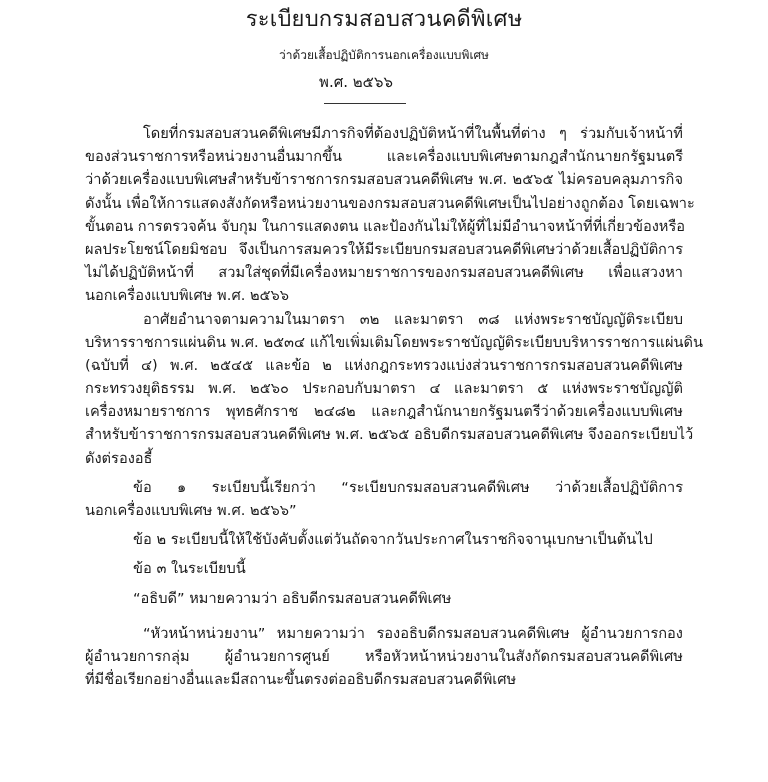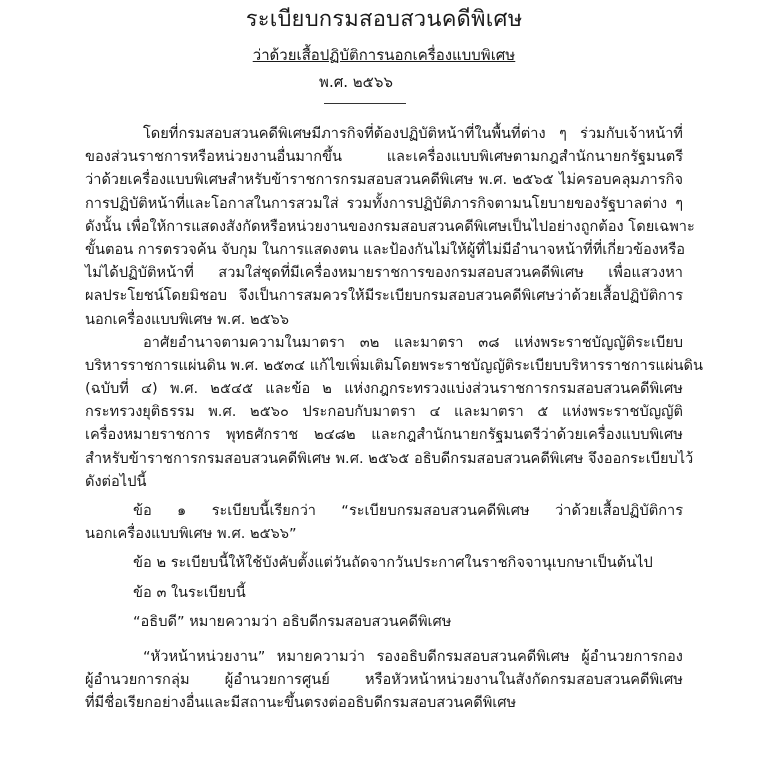--- a/index.html
+++ b/index.html
@@ -1,20 +1,20 @@
 <!DOCTYPE html>
 <html><head>
 <meta charset="utf-8">
 <style>
   html, body { margin: 0; padding: 0; background: #ffffff; }
   body { width: 768px; height: 782px; overflow: hidden; position: relative;
          font-family: "DejaVu Sans", sans-serif; color: #1a1a1a; }
   .header { position: absolute; left: 0; top: 0; width: 768px; text-align: center; }
   .title { position: absolute; left: 0; width: 768px; top: 4px; font-size: 22px; line-height: 30px; letter-spacing: 0.2px; }
-  .subtitle { position: absolute; left: 0; width: 768px; top: 44px; font-size: 15px; line-height: 22px; text-decoration: underline; }
+  .subtitle { position: absolute; left: 0; width: 768px; top: 44px; font-size: 12px; line-height: 22px; }
   .year { position: absolute; left: 0; width: 712px; top: 71px; font-size: 15px; line-height: 22px; }
   .rule { position: absolute; left: 324px; top: 103px; width: 82px; height: 0; border-top: 1.5px solid #333; }
   .body { position: absolute; left: 85px; top: 121px; width: 598px; font-size: 14.6px; }
   .line { display: block; height: 23.2px; line-height: 23.2px; white-space: nowrap; text-align: justify; text-align-last: justify; overflow: visible; }
   .line.last { text-align-last: left; }
   .line.ind1 { padding-left: 58px; }
   .line.ind2 { padding-left: 48px; }
   .gap { display: block; height: 6px; }
 </style>
 </head>
@@ -25,35 +25,34 @@
   <div class="subtitle">ว่าด้วยเสื้อปฏิบัติการนอกเครื่องแบบพิเศษ</div>
   <div class="year">พ.ศ. ๒๕๖๖</div>
   <div class="rule"></div>
 </div>
 
 <div class="body">
   <div>
     <span class="line ind1">โดยที่กรมสอบสวนคดีพิเศษมีภารกิจที่ต้องปฏิบัติหน้าที่ในพื้นที่ต่าง ๆ  ร่วมกับเจ้าหน้าที่</span>
     <span class="line">ของส่วนราชการหรือหน่วยงานอื่นมากขึ้น  และเครื่องแบบพิเศษตามกฎสำนักนายกรัฐมนตรี</span>
     <span class="line">ว่าด้วยเครื่องแบบพิเศษสำหรับข้าราชการกรมสอบสวนคดีพิเศษ  พ.ศ.  ๒๕๖๕  ไม่ครอบคลุมภารกิจ</span>
-    <span class="line">การปฏิบัติหน้าที่และโอกาสในการสวมใส่  รวมทั้งการปฏิบัติภารกิจตามนโยบายของรัฐบาลต่าง ๆ</span>
     <span class="line">ดังนั้น  เพื่อให้การแสดงสังกัดหรือหน่วยงานของกรมสอบสวนคดีพิเศษเป็นไปอย่างถูกต้อง  โดยเฉพาะ</span>
     <span class="line">ขั้นตอน  การตรวจค้น  จับกุม  ในการแสดงตน  และป้องกันไม่ให้ผู้ที่ไม่มีอำนาจหน้าที่ที่เกี่ยวข้องหรือ</span>
+    <span class="line">ผลประโยชน์โดยมิชอบ  จึงเป็นการสมควรให้มีระเบียบกรมสอบสวนคดีพิเศษว่าด้วยเสื้อปฏิบัติการ</span>
     <span class="line">ไม่ได้ปฏิบัติหน้าที่  สวมใส่ชุดที่มีเครื่องหมายราชการของกรมสอบสวนคดีพิเศษ  เพื่อแสวงหา</span>
-    <span class="line">ผลประโยชน์โดยมิชอบ  จึงเป็นการสมควรให้มีระเบียบกรมสอบสวนคดีพิเศษว่าด้วยเสื้อปฏิบัติการ</span>
     <span class="line last">นอกเครื่องแบบพิเศษ  พ.ศ.  ๒๕๖๖</span>
   </div>
   <div>
     <span class="line ind1">อาศัยอำนาจตามความในมาตรา  ๓๒  และมาตรา  ๓๘  แห่งพระราชบัญญัติระเบียบ</span>
     <span class="line">บริหารราชการแผ่นดิน  พ.ศ.  ๒๕๓๔  แก้ไขเพิ่มเติมโดยพระราชบัญญัติระเบียบบริหารราชการแผ่นดิน</span>
     <span class="line">(ฉบับที่  ๔)  พ.ศ.  ๒๕๔๕  และข้อ  ๒  แห่งกฎกระทรวงแบ่งส่วนราชการกรมสอบสวนคดีพิเศษ</span>
     <span class="line">กระทรวงยุติธรรม  พ.ศ.  ๒๕๖๐  ประกอบกับมาตรา  ๔  และมาตรา  ๕  แห่งพระราชบัญญัติ</span>
     <span class="line">เครื่องหมายราชการ  พุทธศักราช  ๒๔๘๒  และกฎสำนักนายกรัฐมนตรีว่าด้วยเครื่องแบบพิเศษ</span>
     <span class="line">สำหรับข้าราชการกรมสอบสวนคดีพิเศษ  พ.ศ.  ๒๕๖๕  อธิบดีกรมสอบสวนคดีพิเศษ  จึงออกระเบียบไว้</span>
-    <span class="line last">ดังต่อไปนี้</span>
+    <span class="line last">ดังต่รองอธี้</span>
   </div>
   <span class="gap"></span>
   <div>
     <span class="line ind2">ข้อ  ๑  ระเบียบนี้เรียกว่า  “ระเบียบกรมสอบสวนคดีพิเศษ  ว่าด้วยเสื้อปฏิบัติการ</span>
     <span class="line last">นอกเครื่องแบบพิเศษ  พ.ศ.  ๒๕๖๖”</span>
   </div>
   <span class="gap"></span>
   <div>
     <span class="line ind2 last">ข้อ  ๒  ระเบียบนี้ให้ใช้บังคับตั้งแต่วันถัดจากวันประกาศในราชกิจจานุเบกษาเป็นต้นไป</span>
   </div>

